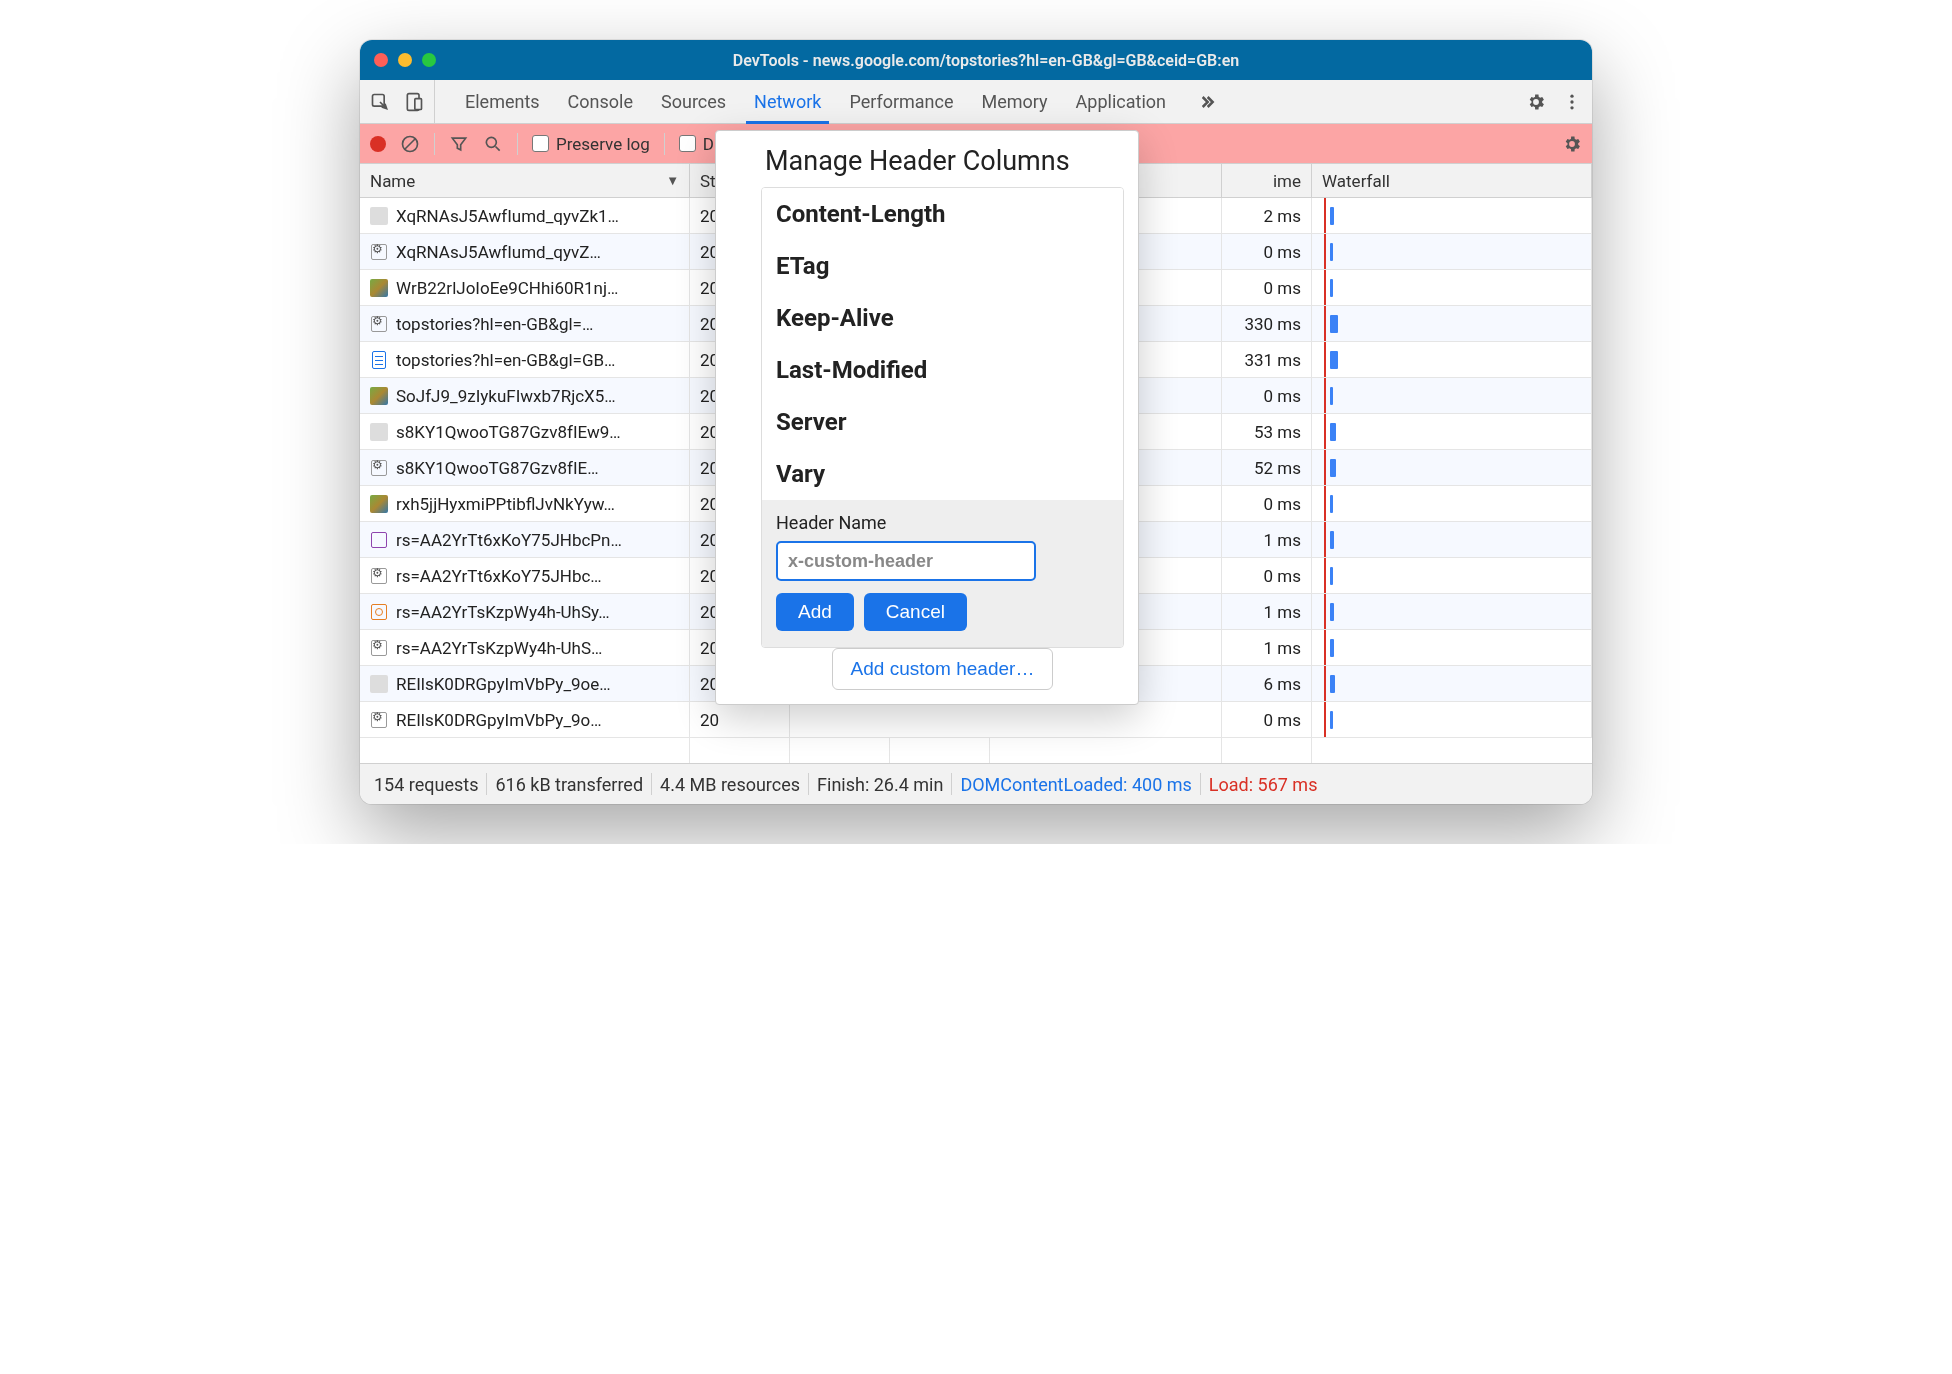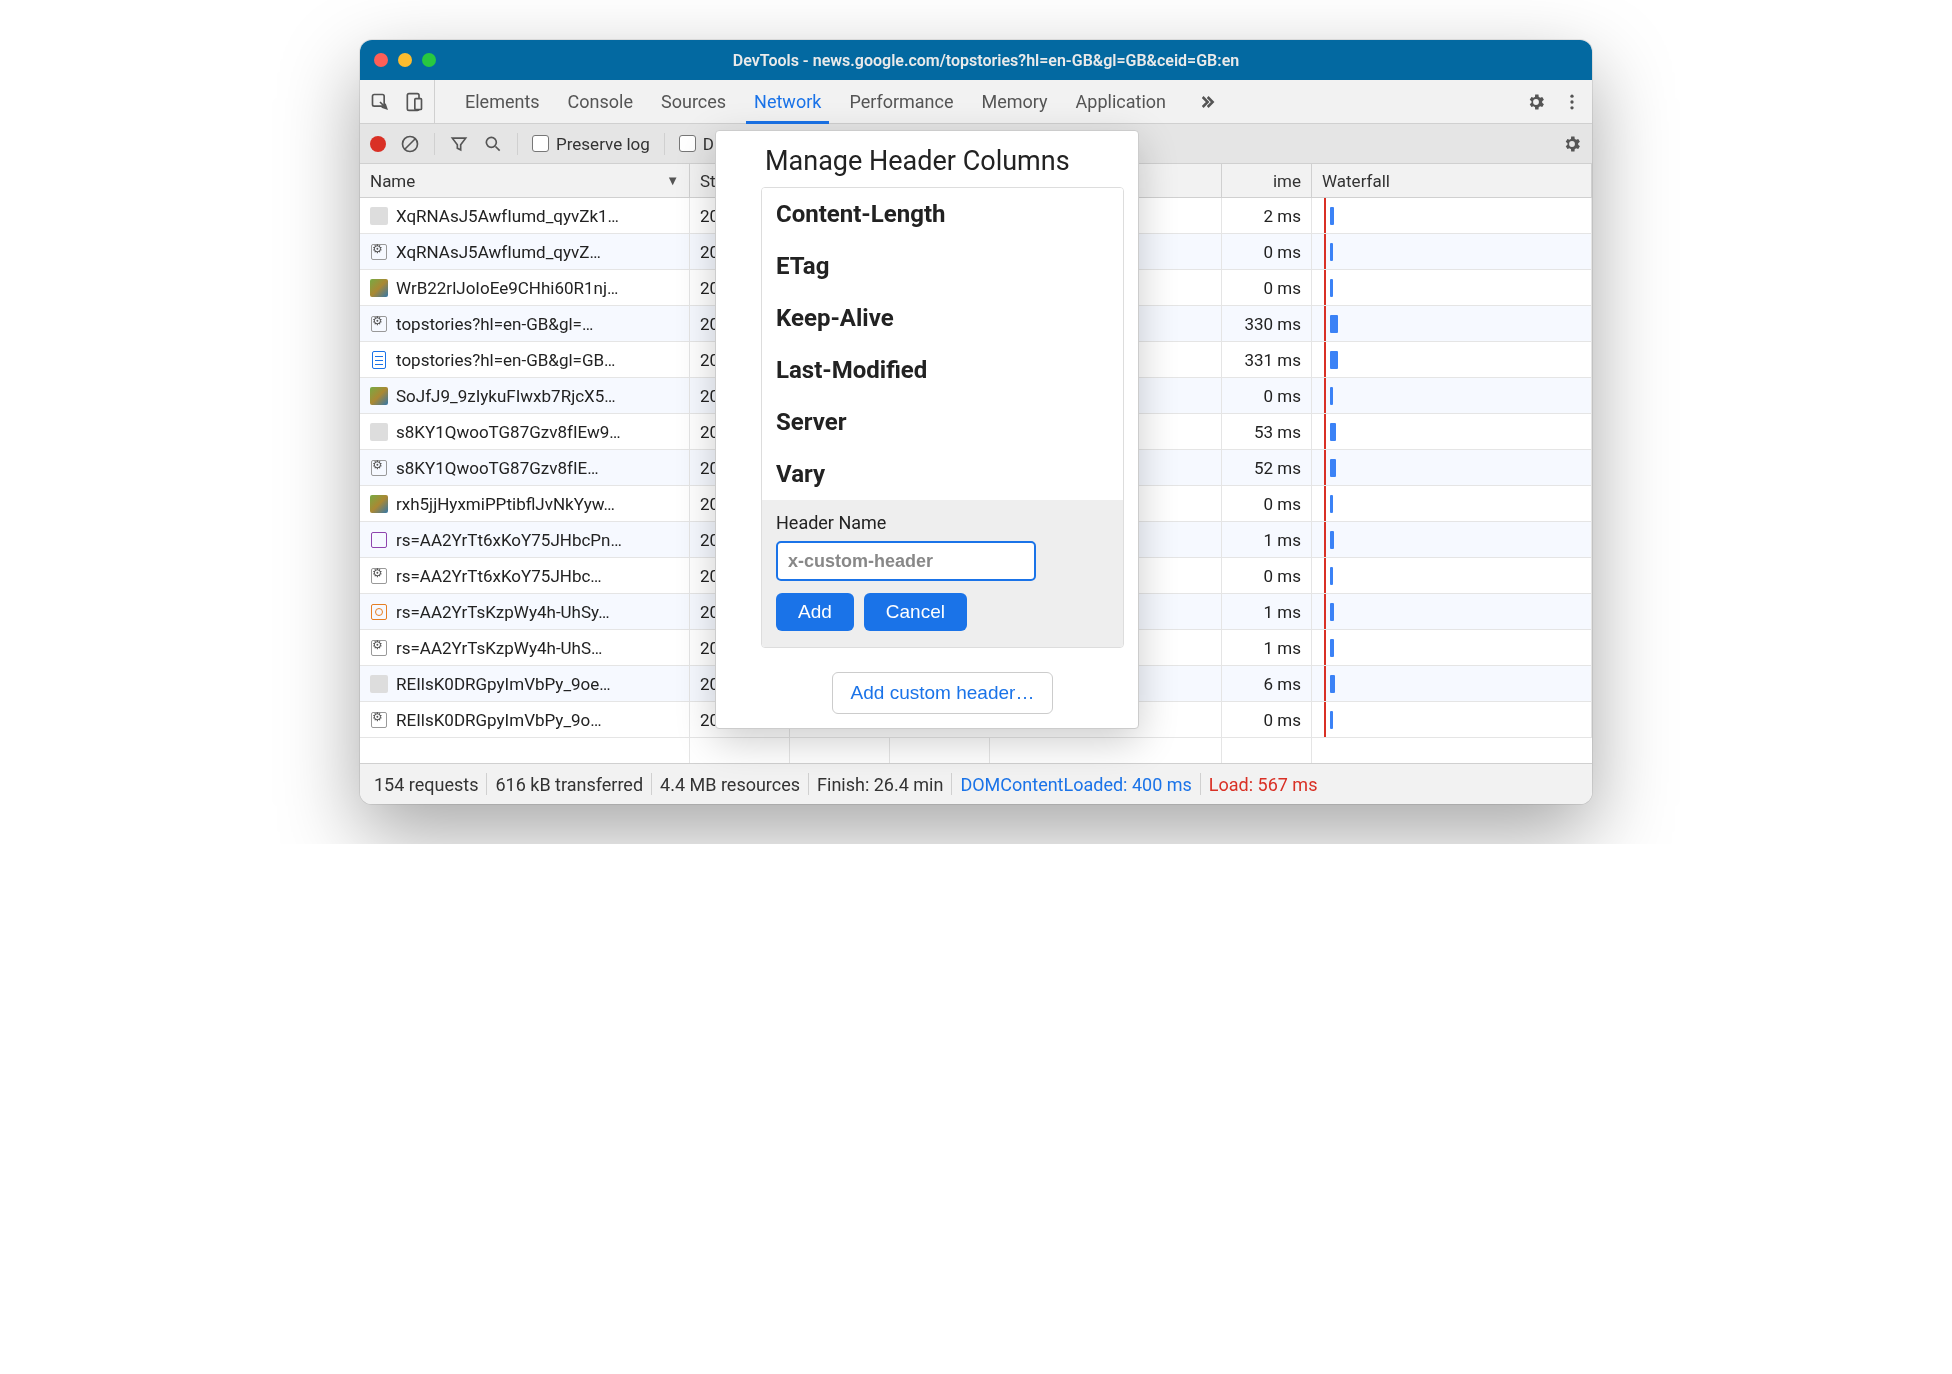--- a/index.html
+++ b/index.html
@@ -70,21 +70,21 @@
   
   .toolbar {
     height: 40px;
     display: flex;
     align-items: center;
     border-bottom: 1px solid #d0d0d0;
     padding: 0 10px;
     gap: 14px;
     font-size: 17px;
     color: #333;
-    background: #e5e5e5;
+    background: #fca5a5;
     text-align: right;
   }
   .rec-dot { width: 16px; height: 16px; border-radius: 50%; background: #d93025; }
   .divider { width: 1px; height: 22px; background: #d0d0d0; }
   .chk { display: flex; align-items: center; gap: 7px; color: #333; }
   .chkbox { width: 17px; height: 17px; border: 1.5px solid #777; border-radius: 3px; background: #fff; }
   .throttle { display: flex; align-items: center; gap: 6px; color: #333; }
 
   
   .colheaders {
@@ -218,21 +218,21 @@
     background: #1a73e8;
     color: #fff;
     border: none;
     border-radius: 6px;
     font-size: 19px;
     padding: 8px 22px;
     cursor: pointer;
   }
   .add-custom {
     display: block;
-    margin: 24px auto 0;
+    margin: 0 auto 0;
     border: 1px solid #ccc;
     background: #fff;
     color: #1a73e8;
     font-size: 19px;
     padding: 9px 18px;
     border-radius: 6px;
     cursor: pointer;
   }
 </style>
 </head>

